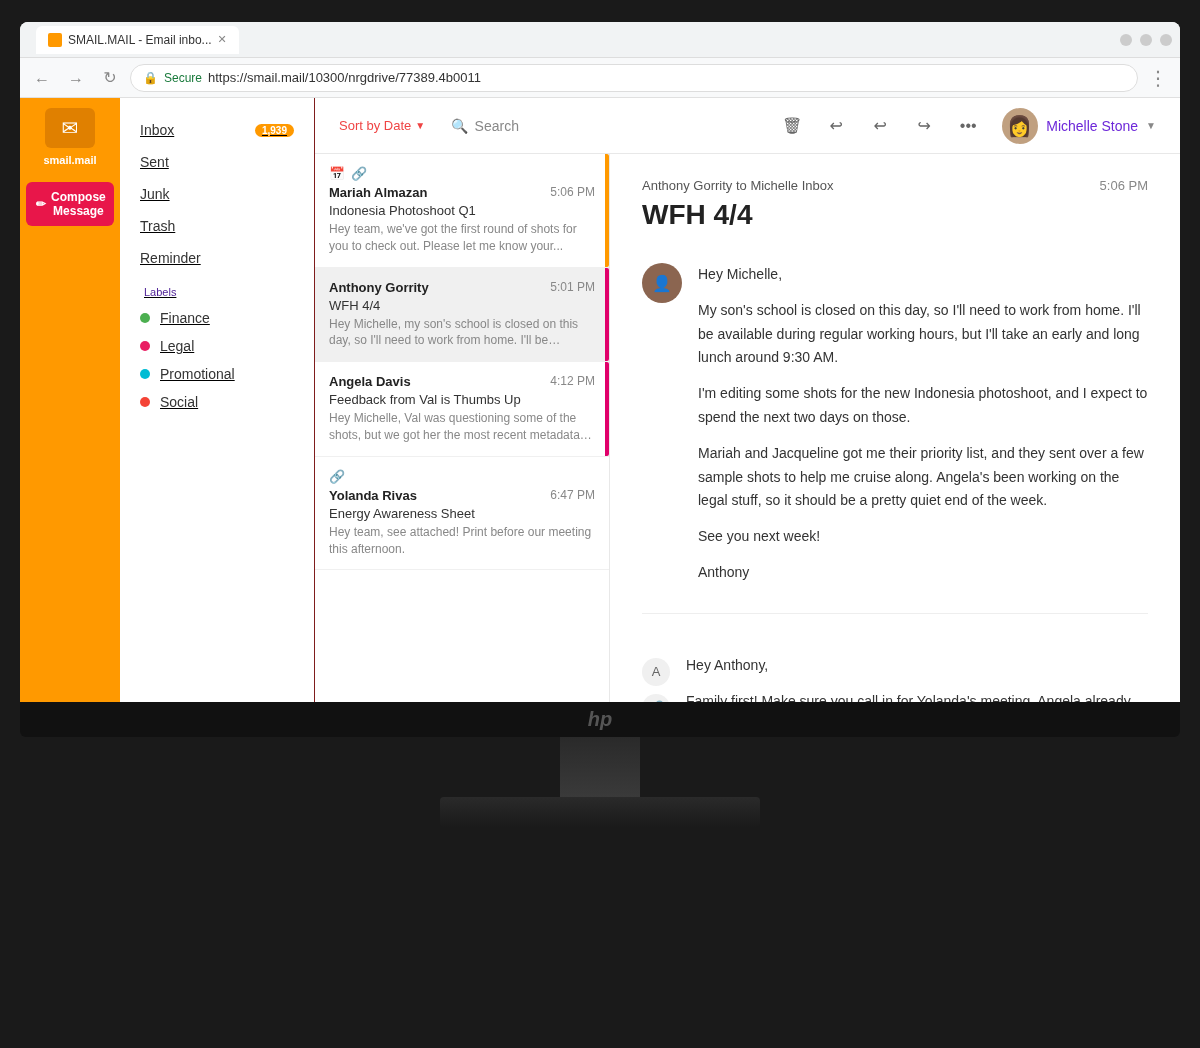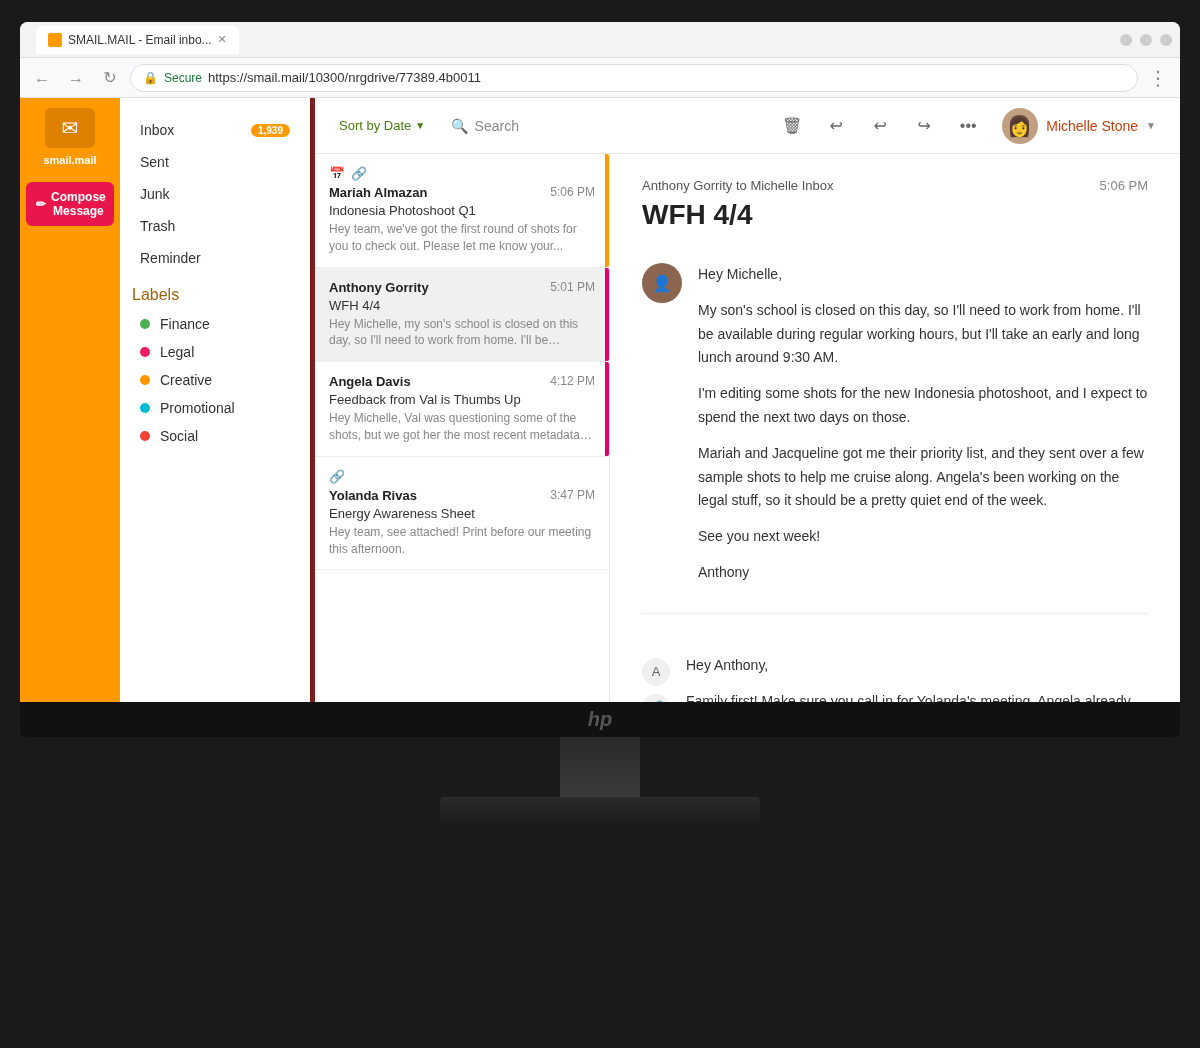--- a/index.html
+++ b/index.html
@@ -168,45 +168,46 @@
       gap: 5px;
       margin-bottom: 16px;
       font-weight: 600;
     }
 
     
     .left-nav {
       width: 195px;
       background: #fff;
       padding: 16px 0;
-      border-right: 5px solid #7f1d1d;
+      border-right: 1px solid #7f1d1d;
       flex-shrink: 0;
       overflow-y: auto;
+      text-decoration: underline;
     }
     .nav-item {
       display: flex;
       align-items: center;
       justify-content: space-between;
       padding: 8px 20px;
       font-size: 14px;
       color: #333;
       cursor: pointer;
     }
     .nav-item .badge {
       background: #f90;
       color: #fff;
       border-radius: 10px;
       padding: 1px 7px;
       font-size: 10px;
       font-weight: bold;
     }
     .labels-section {
-      padding: 12px 12px 6px;
-      font-size: 16px;
-      color: #a16207;
+      padding: 12px 24px 6px;
+      font-size: 11px;
+      color: #4c1d95;
       text-transform: none;
     }
     .label-item {
       display: flex;
       align-items: center;
       gap: 10px;
       padding: 6px 20px;
       font-size: 14px;
       color: #333;
       cursor: pointer;
@@ -246,21 +247,21 @@
       gap: 10px;
     }
 
     .sort-btn {
       display: flex;
       align-items: center;
       gap: 4px;
       border: none;
       background: none;
       font-size: 13px;
-      color: #4d7c0f;
+      color: #ef4444;
       cursor: pointer;
       padding: 6px 8px;
       border-radius: 4px;
     }
 
     .search-area {
       display: flex;
       align-items: center;
       gap: 6px;
       color: #888;
@@ -303,21 +304,21 @@
       border-radius: 50%;
       background: #c0a080;
       overflow: hidden;
       display: flex;
       align-items: center;
       justify-content: center;
       font-size: 18px;
     }
     .user-name {
       font-size: 14px;
-      color: #c2410c;
+      color: #6d28d9;
     }
 
     
     .email-item {
       padding: 12px 14px;
       border-bottom: 1px solid #f0f0f0;
       cursor: pointer;
       position: relative;
     }
     .email-item.active { background: #f0f0f0; }
@@ -554,24 +555,20 @@
 
         <div class="labels-section">Labels</div>
 
         <div class="label-item">
           <span class="label-dot" style="background:#4caf50;"></span>
           <span>Finance</span>
         </div>
         <div class="label-item">
           <span class="label-dot" style="background:#e91e63;"></span>
           <span>Legal</span>
-        </div>
-        <div class="label-item">
-          <span class="label-dot" style="background:#ff9800;"></span>
-          <span>Creative</span>
         </div>
         <div class="label-item">
           <span class="label-dot" style="background:#00bcd4;"></span>
           <span>Promotional</span>
         </div>
         <div class="label-item">
           <span class="label-dot" style="background:#f44336;"></span>
           <span>Social</span>
         </div>
       </div>
@@ -652,21 +649,21 @@
               <div class="email-preview">Hey Michelle, Val was questioning some of the shots, but we got her the most recent metadata, and she said...</div>
               <div class="email-strip strip-pink"></div>
             </div>
 
             <div class="email-item">
               <div class="email-icons">
                 <span>🔗</span>
               </div>
               <div class="email-header">
                 <span class="email-sender">Yolanda Rivas</span>
-                <span class="email-time">3:47 PM</span>
+                <span class="email-time">6:47 PM</span>
               </div>
               <div class="email-subject">Energy Awareness Sheet</div>
               <div class="email-preview">Hey team, see attached! Print before our meeting this afternoon.</div>
             </div>
 
           </div>
 
           <div class="email-detail">
             <div class="email-detail-header">
               <span class="email-detail-from">Anthony Gorrity to Michelle Inbox</span>

